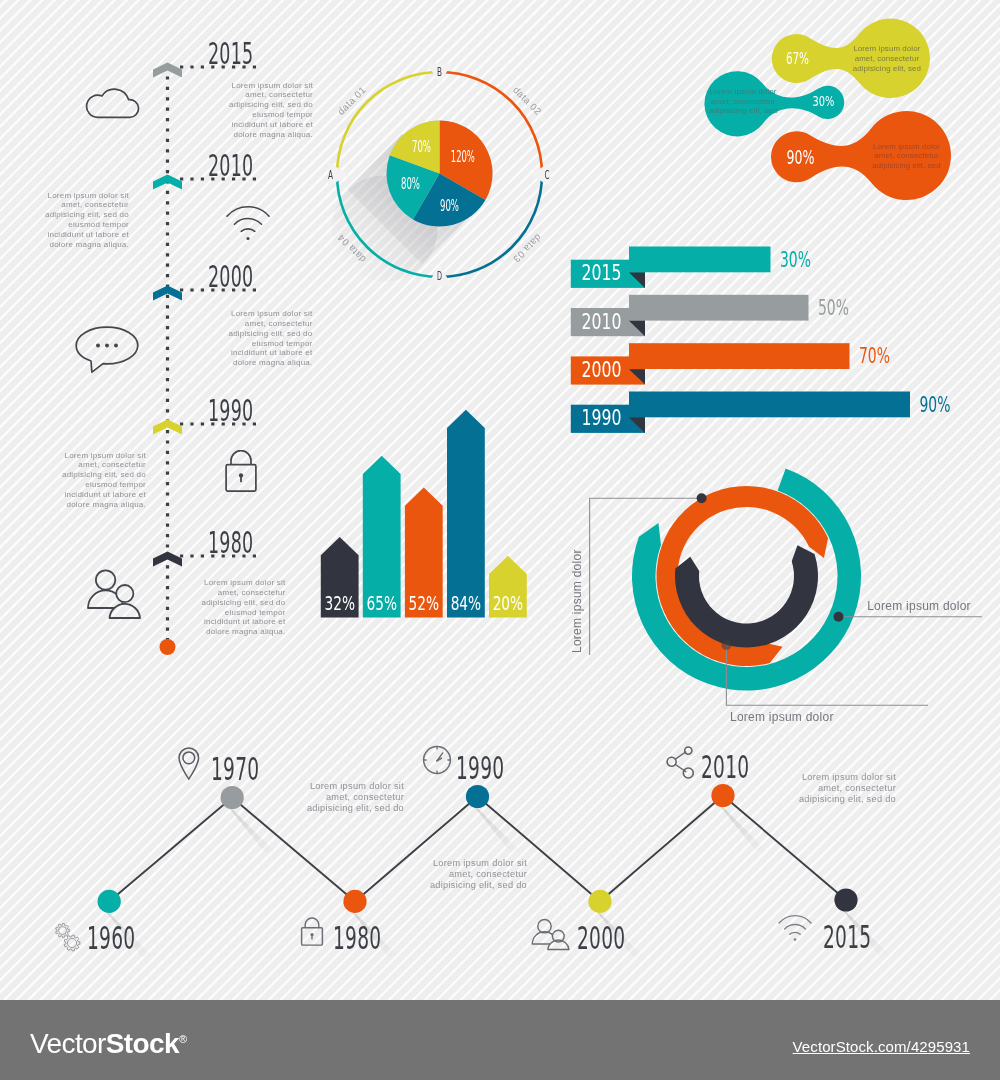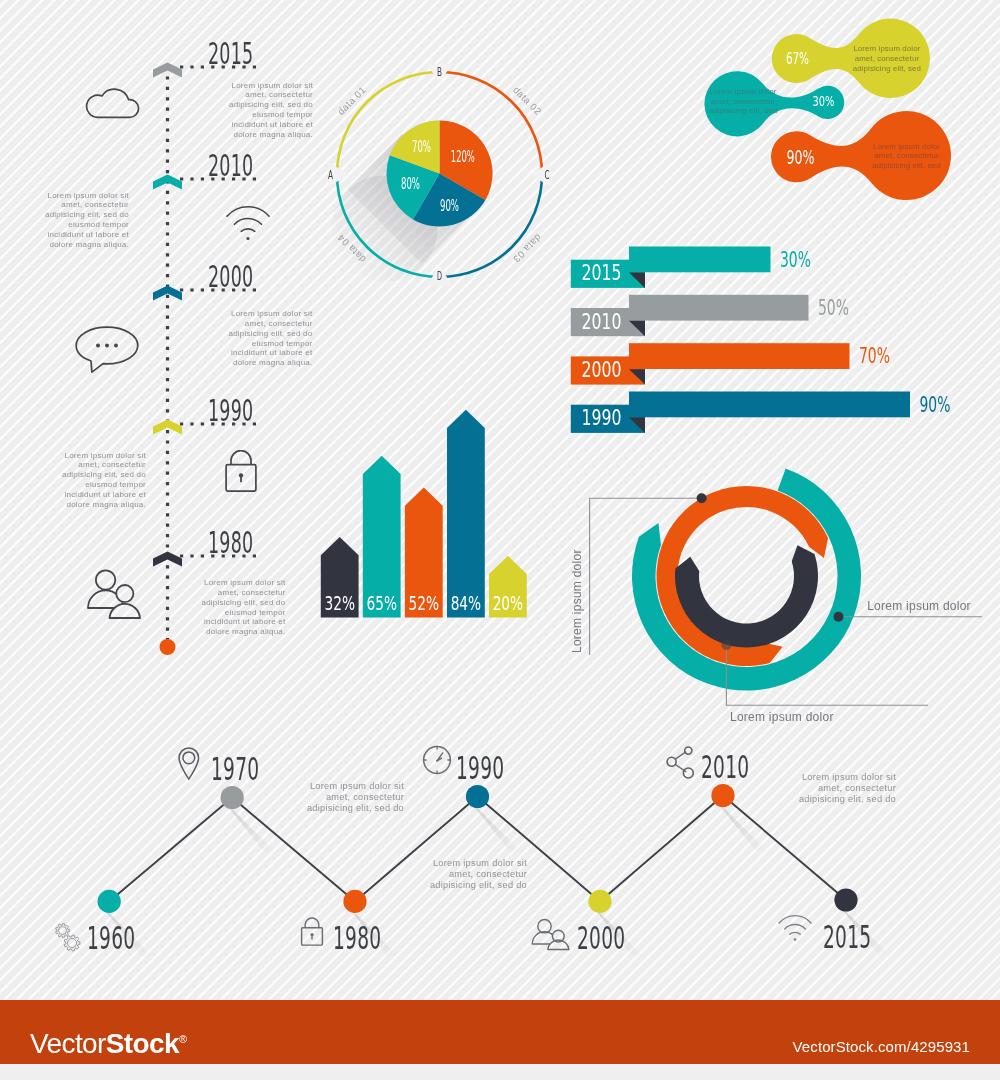--- a/index.html
+++ b/index.html
@@ -30,25 +30,25 @@
   .bpc{font-family:"DejaVu Sans",sans-serif;font-stretch:condensed;font-size:14.5px;fill:#ffffff;}
   .bpt{font-family:"Liberation Sans",sans-serif;font-size:7.9px;letter-spacing:0.1px;}
 
   .yr2{position:absolute;font-family:"DejaVu Sans",sans-serif;font-stretch:condensed;
        font-size:32.5px;color:#3c3f46;letter-spacing:0.35px;white-space:nowrap;line-height:1;
        transform:scaleX(.637);transform-origin:left top;}
 
   .lx2{position:absolute;color:#8e9196;font-size:9.2px;line-height:11.1px;white-space:pre-line;
        letter-spacing:0.3px;text-align:right;}
   
-  #footer{position:absolute;left:0;top:1000px;width:1000px;height:64px;background:#c2410c;}
+  #footer{position:absolute;left:0;top:1000px;width:1000px;height:80px;background:#737373;}
   #vslogo{position:absolute;left:30px;top:28px;color:#fff;font-size:28px;font-weight:300;letter-spacing:-0.6px;font-family:"Liberation Sans",sans-serif;}
   #vslogo b{font-weight:700;}
   #vslogo sup{font-size:11px;font-weight:400;vertical-align:super;}
-  #vsurl{position:absolute;right:30px;top:38px;color:#fff;font-size:15px;font-family:"Liberation Sans",sans-serif;letter-spacing:0.1px;}
+  #vsurl{position:absolute;right:30px;top:38px;color:#fff;font-size:15px;font-family:"Liberation Sans",sans-serif;letter-spacing:0.1px;text-decoration:underline;}
 </style>
 </head>
 <body>
 
 <div id="stage">
   <div class="bg"></div>
 
   <div class="abs" style="left:0;top:0;width:340px;height:680px;">
     <svg width="340" height="680" viewBox="0 0 340 680" style="position:absolute;left:0;top:0;">
 

